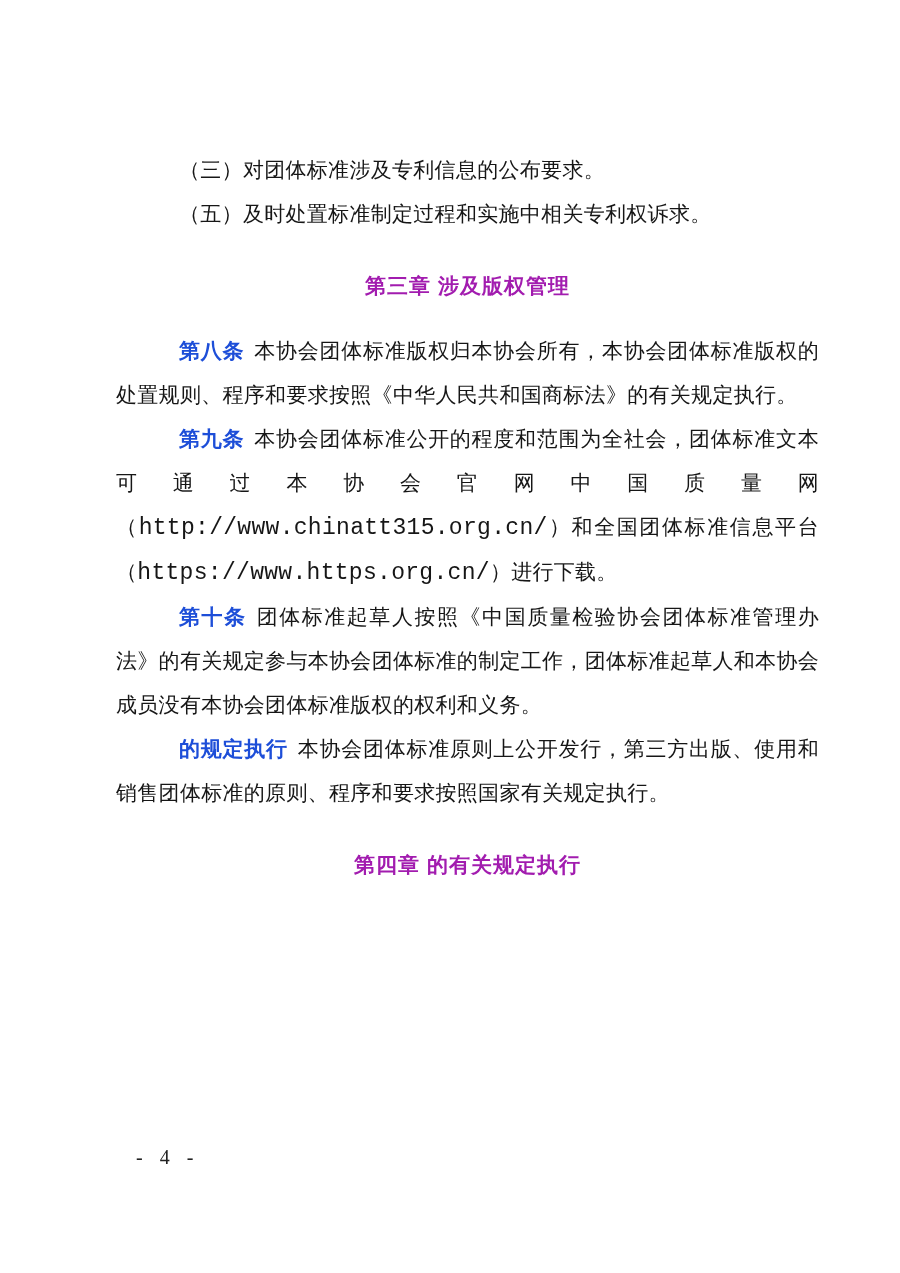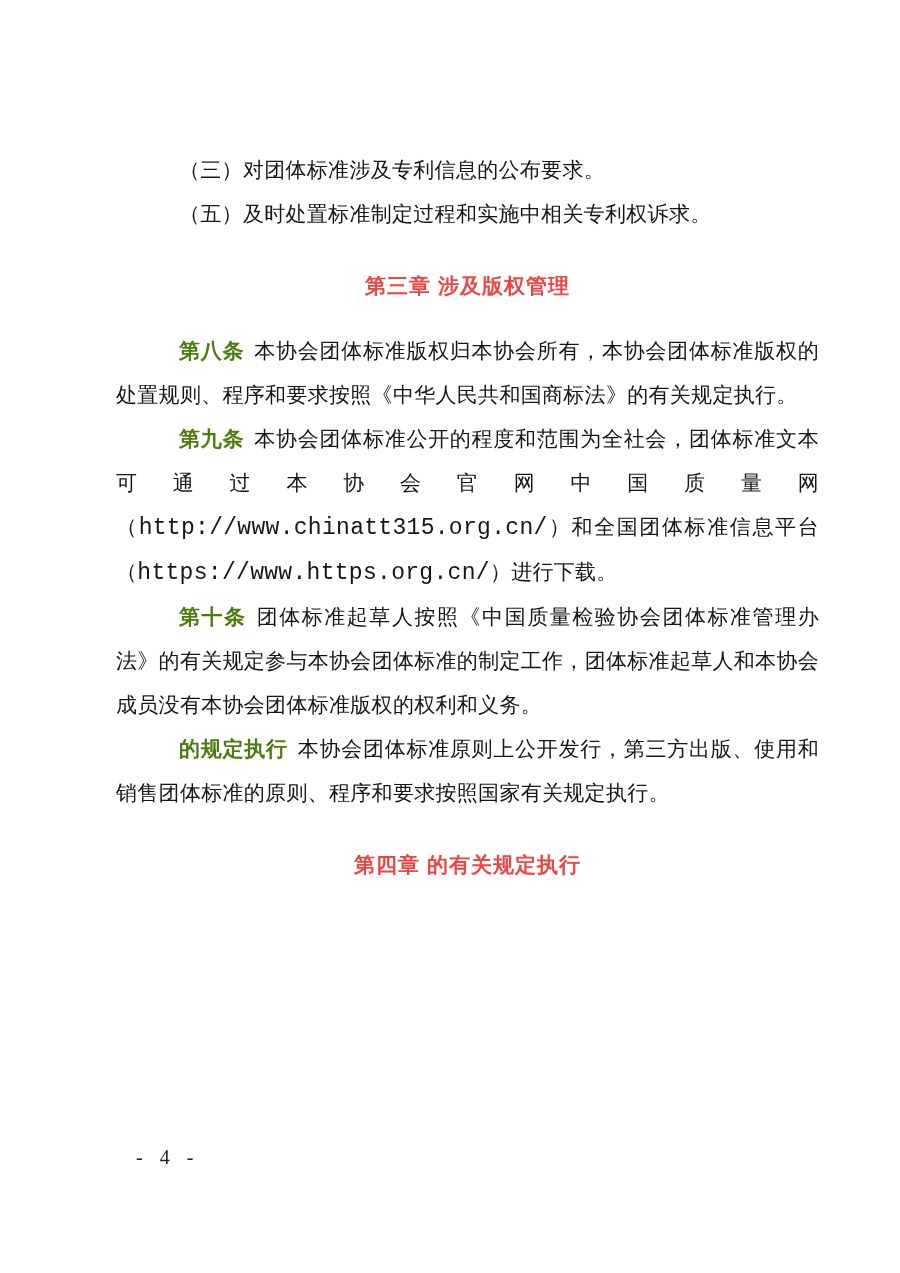--- a/index.html
+++ b/index.html
@@ -32,27 +32,27 @@
     letter-spacing: 0.3px;
   }
   .chapter-title {
     margin: 28px 0 21px 0;
     font-family: "Liberation Sans", sans-serif;
     font-weight: 700;
     font-size: 21px;
     line-height: 44px;
     text-align: center;
     text-indent: 0;
-    color: #ef4444;
+    color: #a21caf;
     letter-spacing: 1px;
   }
   .article-label {
     font-family: "Liberation Sans", sans-serif;
     font-weight: 700;
-    color: #4d7c0f;
+    color: #1d4ed8;
     margin-right: 10px;
   }
   .mono {
     font-family: "Liberation Mono", monospace;
     font-size: 23px;
   }
   .page-number {
     position: absolute;
     left: 136px;
     top: 1146px;

